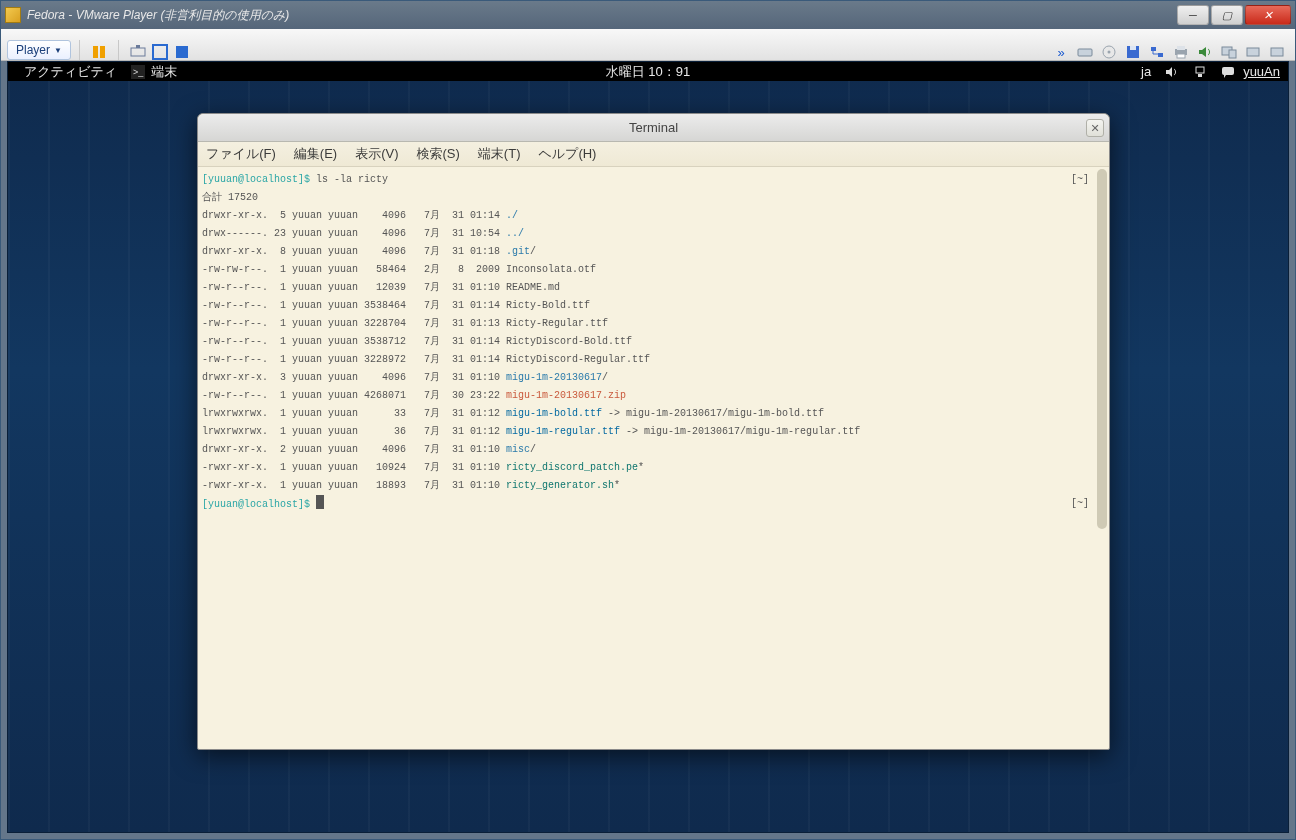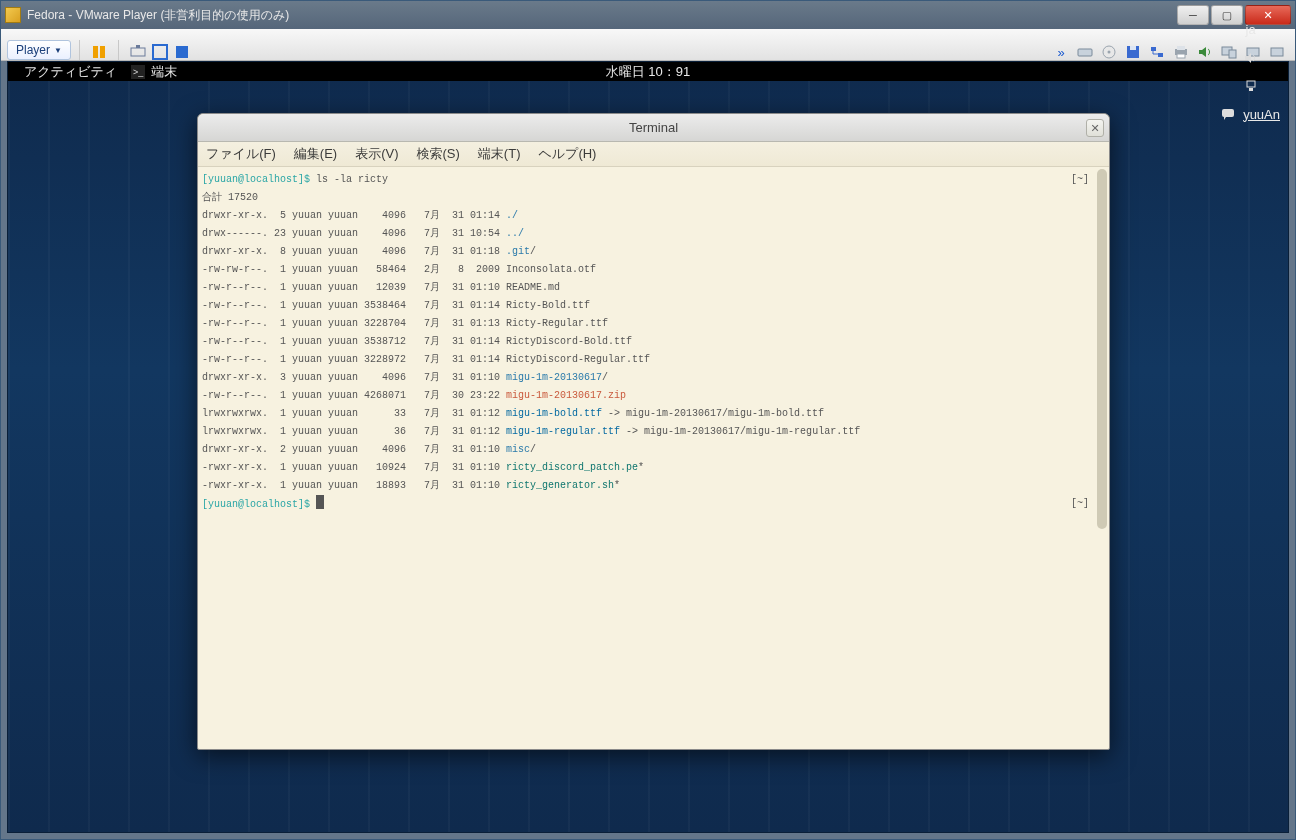--- a/index.html
+++ b/index.html
@@ -16,20 +16,21 @@
     background: #64768a;
     position: relative;
   }
   .win-titlebar {
     height: 28px;
     background: linear-gradient(to bottom, #6a7a8a, #55667a);
     display: flex; align-items: center;
     padding: 9px 4px;
     color: #e8e8e8;
     font-size: 12px;
+    font-style: italic;
   }
   .win-titlebar .app-icon {
     width: 16px; height: 16px; margin-right: 6px;
     background: linear-gradient(135deg,#f3c94f,#d9a020);
     border:1px solid #a27b12;
   }
   .win-titlebar .title { flex: 1; }
   .win-btns { display: flex; gap: 0; }
   .win-btn {
     width: 32px; height: 20px;
@@ -75,21 +76,21 @@
   
   .gnome-bar{
     position:relative; z-index:2;
     height:19px; background:#000; color:#e8e8e8;
     display:flex; align-items:center; font-size:13px;
     padding:0 8px;
   }
   .gnome-bar .act{padding:2px 8px;}
   .gnome-bar .app{display:flex;align-items:center; gap:6px; margin-left:6px;}
   .gnome-bar .center{position:absolute;left:50%;transform:translateX(-50%);}
-  .gnome-bar .right{margin-left:auto;display:flex;align-items:center;gap:14px;flex-direction:column;}
+  .gnome-bar .right{margin-left:auto;display:flex;align-items:center;gap:14px;}
   .g-icon{width:14px;height:14px;display:inline-block;}
   
   .term-window{
     position:absolute; left:189px; top:51px;
     width:913px; height:637px;
     background:#f7f2e0;
     border:1px solid #8a8a8a;
     border-radius:6px 6px 2px 2px;
     box-shadow:0 6px 24px rgba(0,0,0,.6);
     z-index:3;

